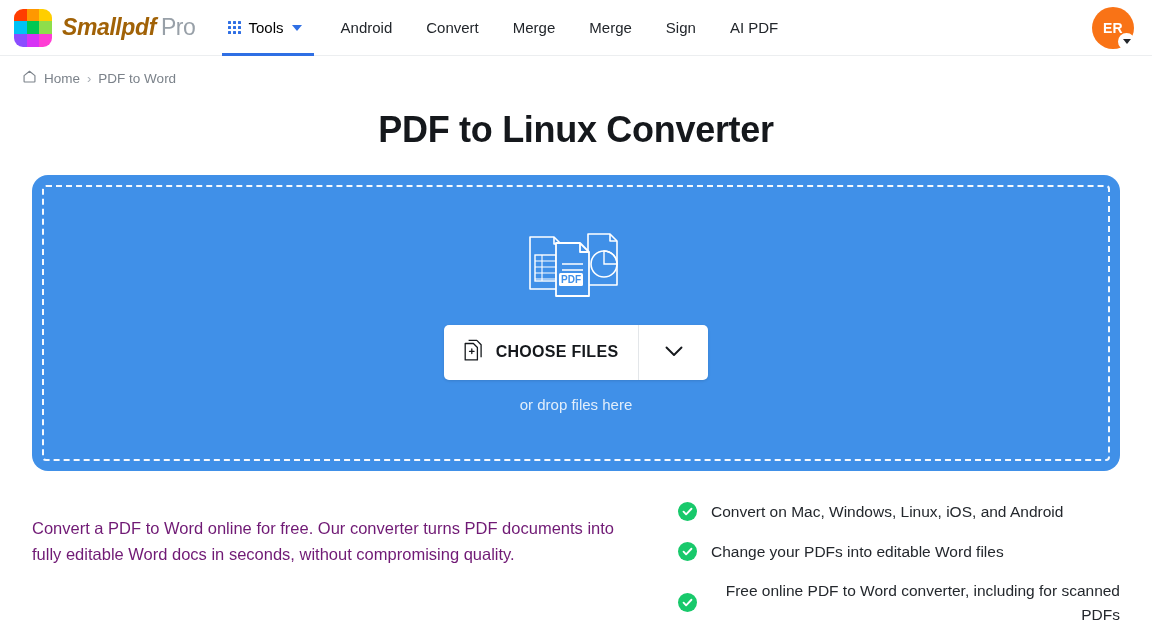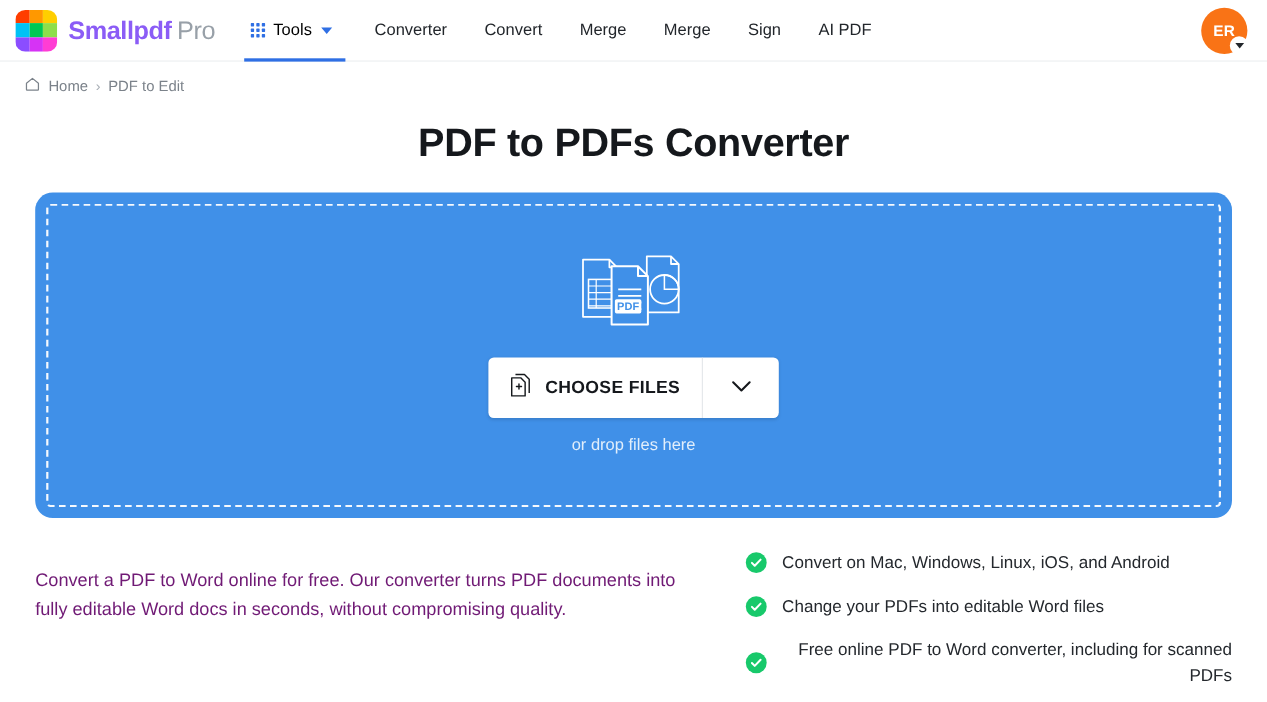--- a/index.html
+++ b/index.html
@@ -35,21 +35,21 @@
     grid-template-columns: repeat(3, 1fr);
     grid-template-rows: repeat(3, 1fr);
     flex: 0 0 auto;
   }
   .logo-cell { width: 100%; height: 100%; }
   .brand-text {
     font-size: 23px;
     letter-spacing: -0.4px;
     white-space: nowrap;
   }
-  .brand-name { font-weight: bold; color: #8b5cf6; }
+  .brand-name { font-weight: bold; color: #a16207; font-style: italic; }
   .brand-sub { font-weight: normal; color: #98a0a8; margin-left: 5px; }
 
   .nav {
     display: flex;
     align-items: center;
     height: 56px;
     margin-left: 26px;
     gap: 0;
   }
   .nav-item {
@@ -286,21 +286,21 @@
           <i></i>
           <i></i>
           <i></i>
           <i></i>
           <i></i>
       </span>
       <span>Tools</span>
       <span class="caret-d"></span>
     </div>
     <div class="nav-item">
-        <span>Converter</span>
+        <span>Android</span>
       </div>
     <div class="nav-item">
         <span>Convert</span>
       </div>
     <div class="nav-item">
         <span>Merge</span>
       </div>
     <div class="nav-item">
         <span>Merge</span>
       </div>
@@ -323,24 +323,24 @@
 </div>
 
 <div class="breadcrumb">
   <span class="home-ico">
     <svg width="15" height="15" viewBox="0 0 16 16" fill="none">
       <path d="M2.2 7.1L8 2.4l5.8 4.7v6.1a0.6 0.6 0 0 1-0.6 0.6H2.8a0.6 0.6 0 0 1-0.6-0.6V7.1z" stroke="#7b828a" stroke-width="1.2" stroke-linejoin="round"></path>
     </svg>
   </span>
   <span class="crumb">Home</span>
   <span class="sep">›</span>
-  <span class="crumb">PDF to Edit</span>
+  <span class="crumb">PDF to Word</span>
 </div>
 
-<h1 class="page-title">PDF to PDFs Converter</h1>
+<h1 class="page-title">PDF to Linux Converter</h1>
 
 <div class="dropzone">
   <div class="dz-inner">
 
     <span class="doc-icon">
       <svg width="100" height="68" viewBox="0 0 100 68" fill="none">
 
         <path d="M4 7h24l7 7v45H4z" stroke="#ffffff" stroke-width="1.6" stroke-linejoin="round" fill="none"></path>
         <path d="M28 7v7h7" stroke="#ffffff" stroke-width="1.6" stroke-linejoin="round" fill="none"></path>
         <rect x="9" y="25" width="21" height="26" stroke="#ffffff" stroke-width="1.4" fill="none"></rect>

